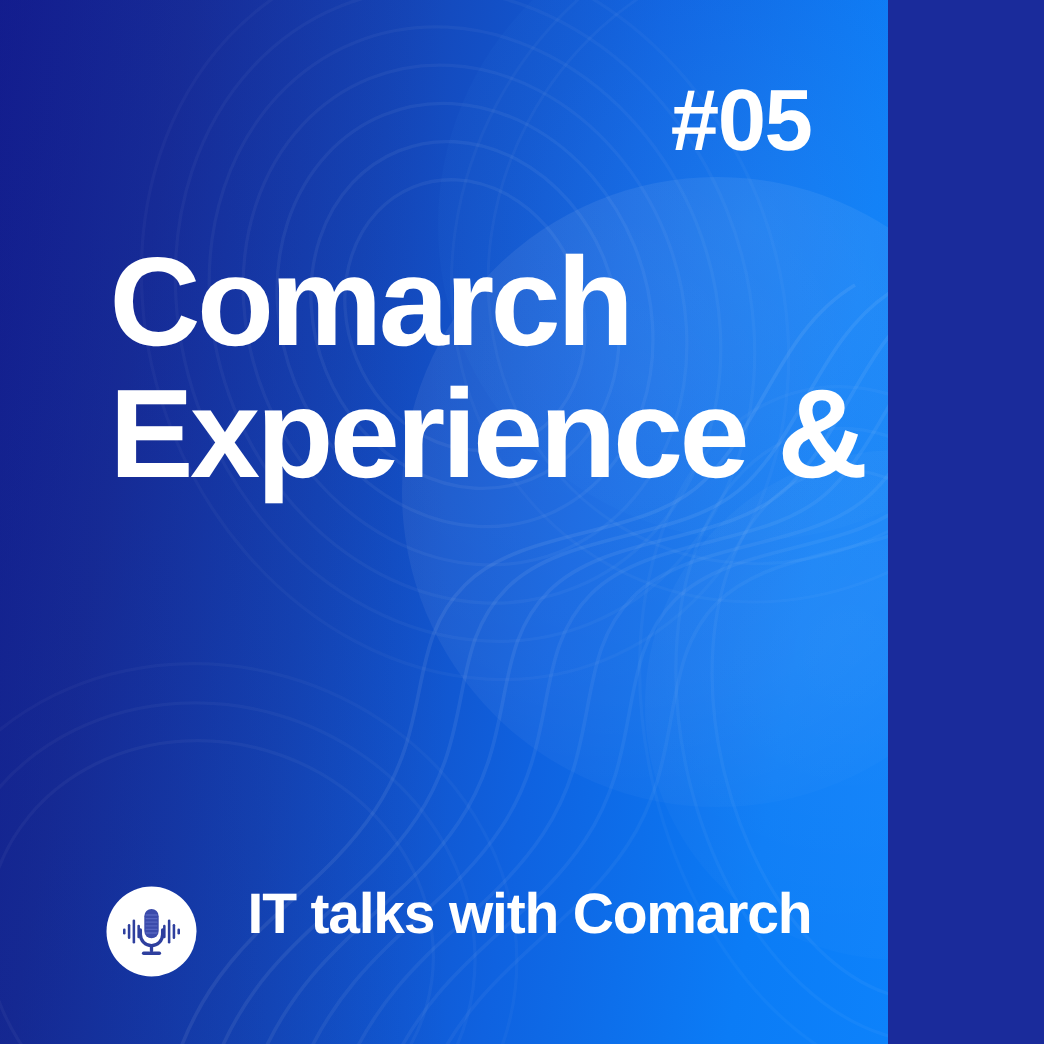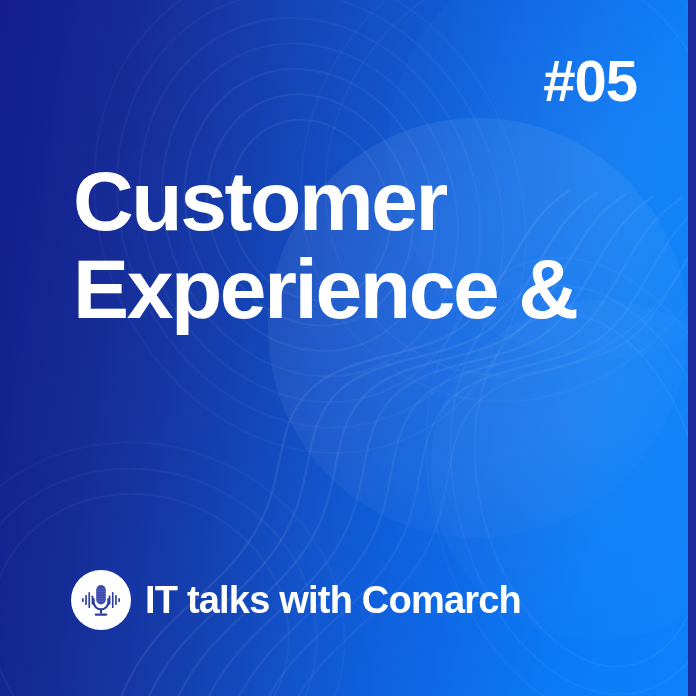--- a/index.html
+++ b/index.html
@@ -5,21 +5,21 @@
   * { margin:0; padding:0; box-sizing:border-box; }
   html,body { width:696px; height:696px; }
   body {
     font-family:"Liberation Sans", sans-serif;
     overflow:hidden;
     background:#1a2b9b;
   }
 
   #cover {
     position:relative;
-    width:688px;
+    width:592px;
     height:696px;
     overflow:hidden;
     background:linear-gradient(100deg,
         #16209a 0%,
         #19309f 18%,
         #1546b8 38%,
         #0f62e0 62%,
         #0b7cf6 85%,
         #0d82fb 100%);
   }
@@ -85,24 +85,23 @@
     color:#ffffff;
     font-size:84px;
     font-weight:bold;
     line-height:1.05;
     letter-spacing:-2.4px;
   }
   .title-line { display:block; white-space:nowrap; }
 
   .podcast-brand {
     position:absolute;
-    left:71px; top:570px;
+    left:71px; top:591px;
     display:flex;
-    align-items:center;
-    gap:14px;
+    gap:34px;
   }
   .mic-badge {
     width:60px; height:60px;
     border-radius:50%;
     background:#ffffff;
     display:flex;
     align-items:center;
     justify-content:center;
     flex:0 0 auto;
   }
@@ -179,21 +178,21 @@
       <g transform="translate(300,-30)">
         <ellipse cx="220" cy="200" rx="190" ry="210" fill="none" stroke="#ffffff" stroke-width="2" stroke-opacity="0.035" transform="rotate(28 220 200)"></ellipse>
         <ellipse cx="220" cy="200" rx="214" ry="236" fill="none" stroke="#ffffff" stroke-width="2" stroke-opacity="0.03" transform="rotate(28 220 200)"></ellipse>
       </g>
     </svg>
   </div>
 
   <div class="episode-number">#05</div>
 
   <h1 class="title">
-    <span class="title-line">Customer</span>
+    <span class="title-line">Comarch</span>
     <span class="title-line">Experience &amp;</span>
   </h1>
 
   <div class="podcast-brand">
     <div class="mic-badge">
       <svg width="44" height="44" viewBox="0 0 44 44">
 
         <g fill="#2e3f9e">
           <rect x="3.0" y="20.0" width="1.7" height="4.0" rx="0.85"></rect>
           <rect x="6.2" y="17.0" width="1.7" height="10.0" rx="0.85"></rect>

